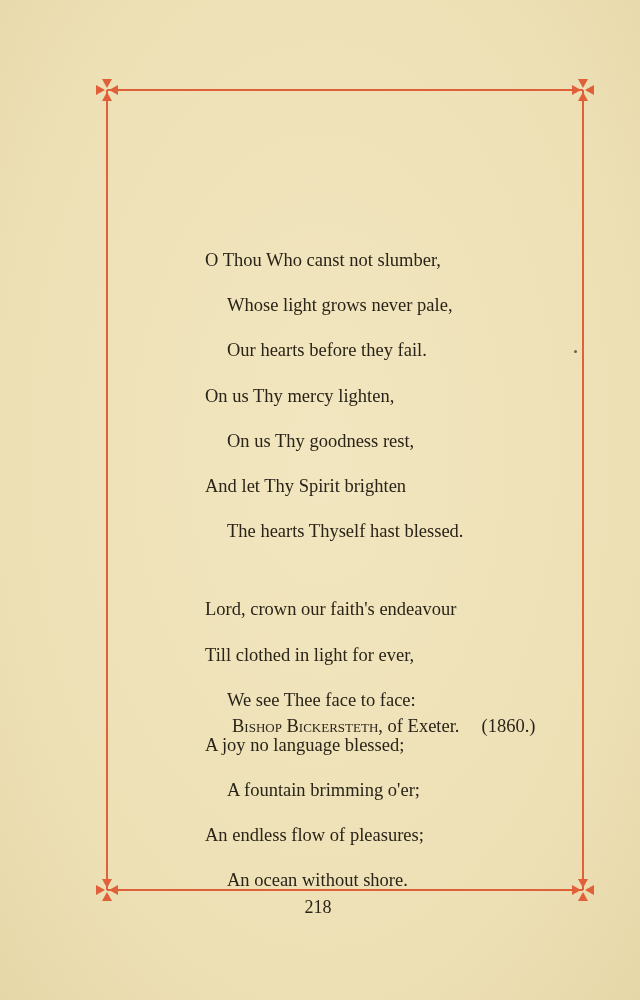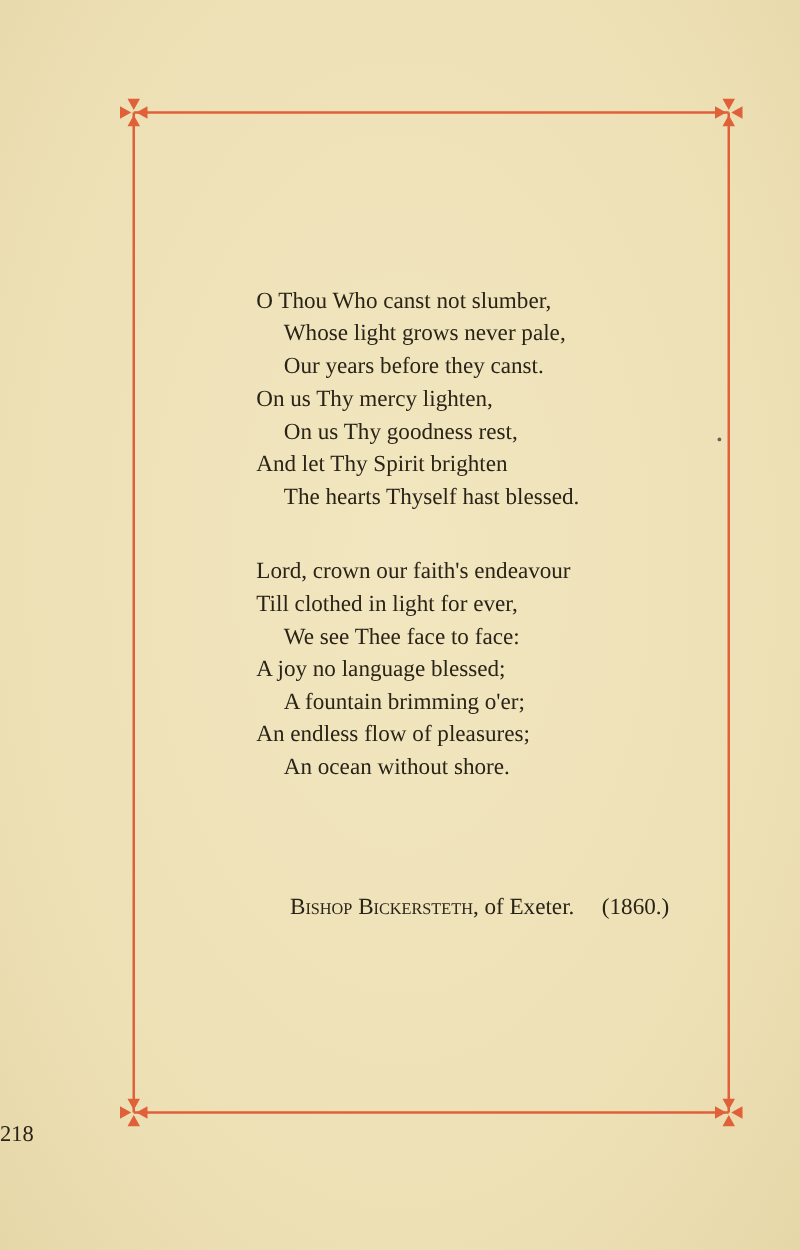--- a/index.html
+++ b/index.html
@@ -7,27 +7,27 @@
          font-family:"Liberation Serif","DejaVu Serif",serif; color:#2a2418; }
   .page { position:absolute; left:0; top:0; width:640px; height:1000px;
           background: radial-gradient(ellipse at 50% 45%, #f2e6c0 0%, #ede0b5 70%, #e6d7a8 100%); }
   .frame-line { position:absolute; background:#e0603a; }
   .h-top { left:107px; top:89px; width:476px; height:2px; }
   .h-bot { left:107px; top:889px; width:476px; height:2px; }
   .v-left { left:106px; top:90px; width:2px; height:800px; }
   .v-right { left:582px; top:90px; width:2px; height:800px; }
   .cross { position:absolute; width:24px; height:24px; }
   .poem { position:absolute; left:205px; top:228px; width:380px; }
-  .line { font-size:18.5px; line-height:26.2px; white-space:nowrap; height:26.2px; }
+  .line { font-size:18.5px; line-height:26.2px; white-space:nowrap; height:26.2px;margin-top:19px; }
   .indent { padding-left:22px; }
   .stanza-gap { height:33px; }
   .attribution { position:absolute; left:232px; top:716px; font-size:18.5px; white-space:nowrap; }
   .sc { font-variant:small-caps; }
   .year { margin-left:22px;font-family:Liberation Serif, serif; }
-  .pagenum { position:absolute; left:0; width:636px; top:897px; font-size:18px; }
+  .pagenum { position:absolute; left:0; width:636px; top:897px; text-align:center; font-size:18px; }
   .speck { position:absolute; left:574px; top:350px; width:3px; height:3px; border-radius:50%; background:#6d6050; }
 </style>
 </head>
 <body>
 
 <div class="page">
   <div class="frame-line h-top"></div>
   <div class="frame-line h-bot"></div>
   <div class="frame-line v-left"></div>
   <div class="frame-line v-right"></div>
@@ -44,21 +44,21 @@
   <svg class="cross" style="left:571px;top:878px" viewBox="0 0 24 24">
       <path d="M7 1 L17 1 L12 10 Z M7 23 L17 23 L12 14 Z M1 7 L1 17 L10 12 Z M23 7 L23 17 L14 12 Z" fill="#e0603a"></path>
     </svg>
 
   <div class="speck"></div>
 
   <div class="poem">
     <div>
       <div class="line">O Thou Who canst not slumber,</div>
       <div class="line indent">Whose light grows never pale,</div>
-      <div class="line indent">Our years before they canst.</div>
+      <div class="line indent">Our hearts before they fail.</div>
       <div class="line">On us Thy mercy lighten,</div>
       <div class="line indent">On us Thy goodness rest,</div>
       <div class="line">And let Thy Spirit brighten</div>
       <div class="line indent">The hearts Thyself hast blessed.</div>
     </div>
     <div class="stanza-gap"></div>
     <div>
       <div class="line">Lord, crown our faith's endeavour</div>
       <div class="line">Till clothed in light for ever,</div>
       <div class="line indent">We see Thee face to face:</div>

